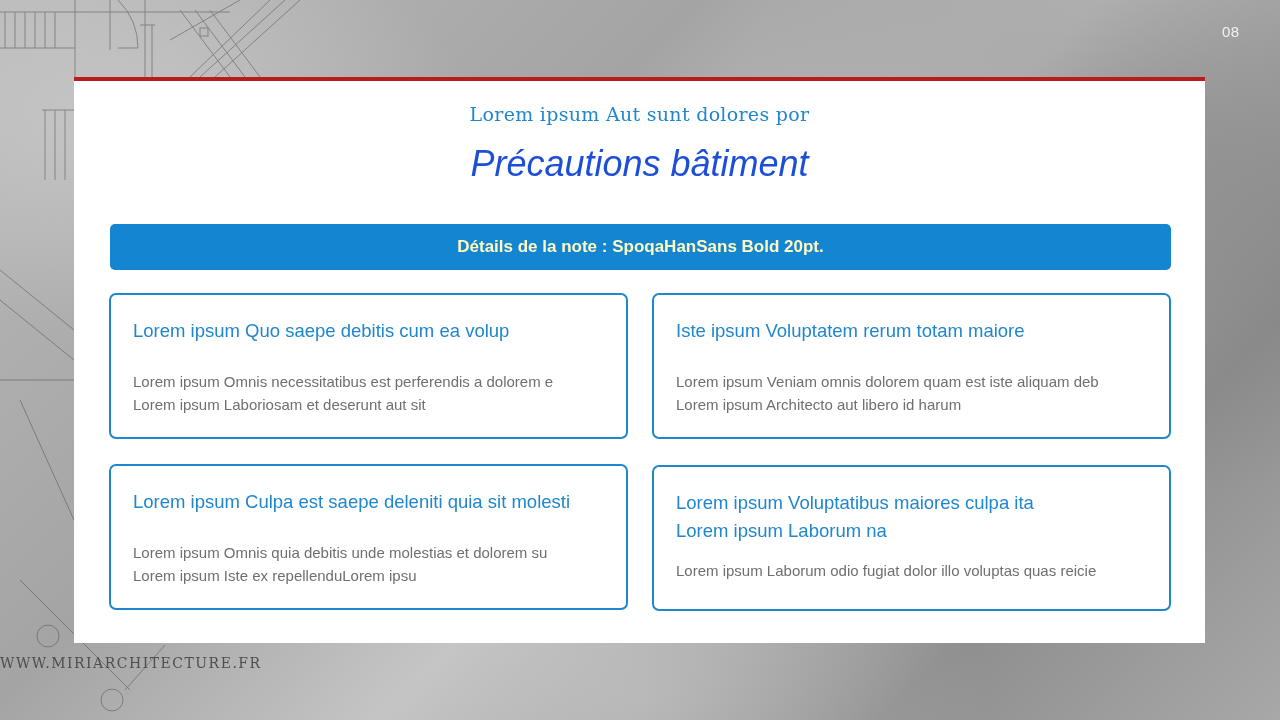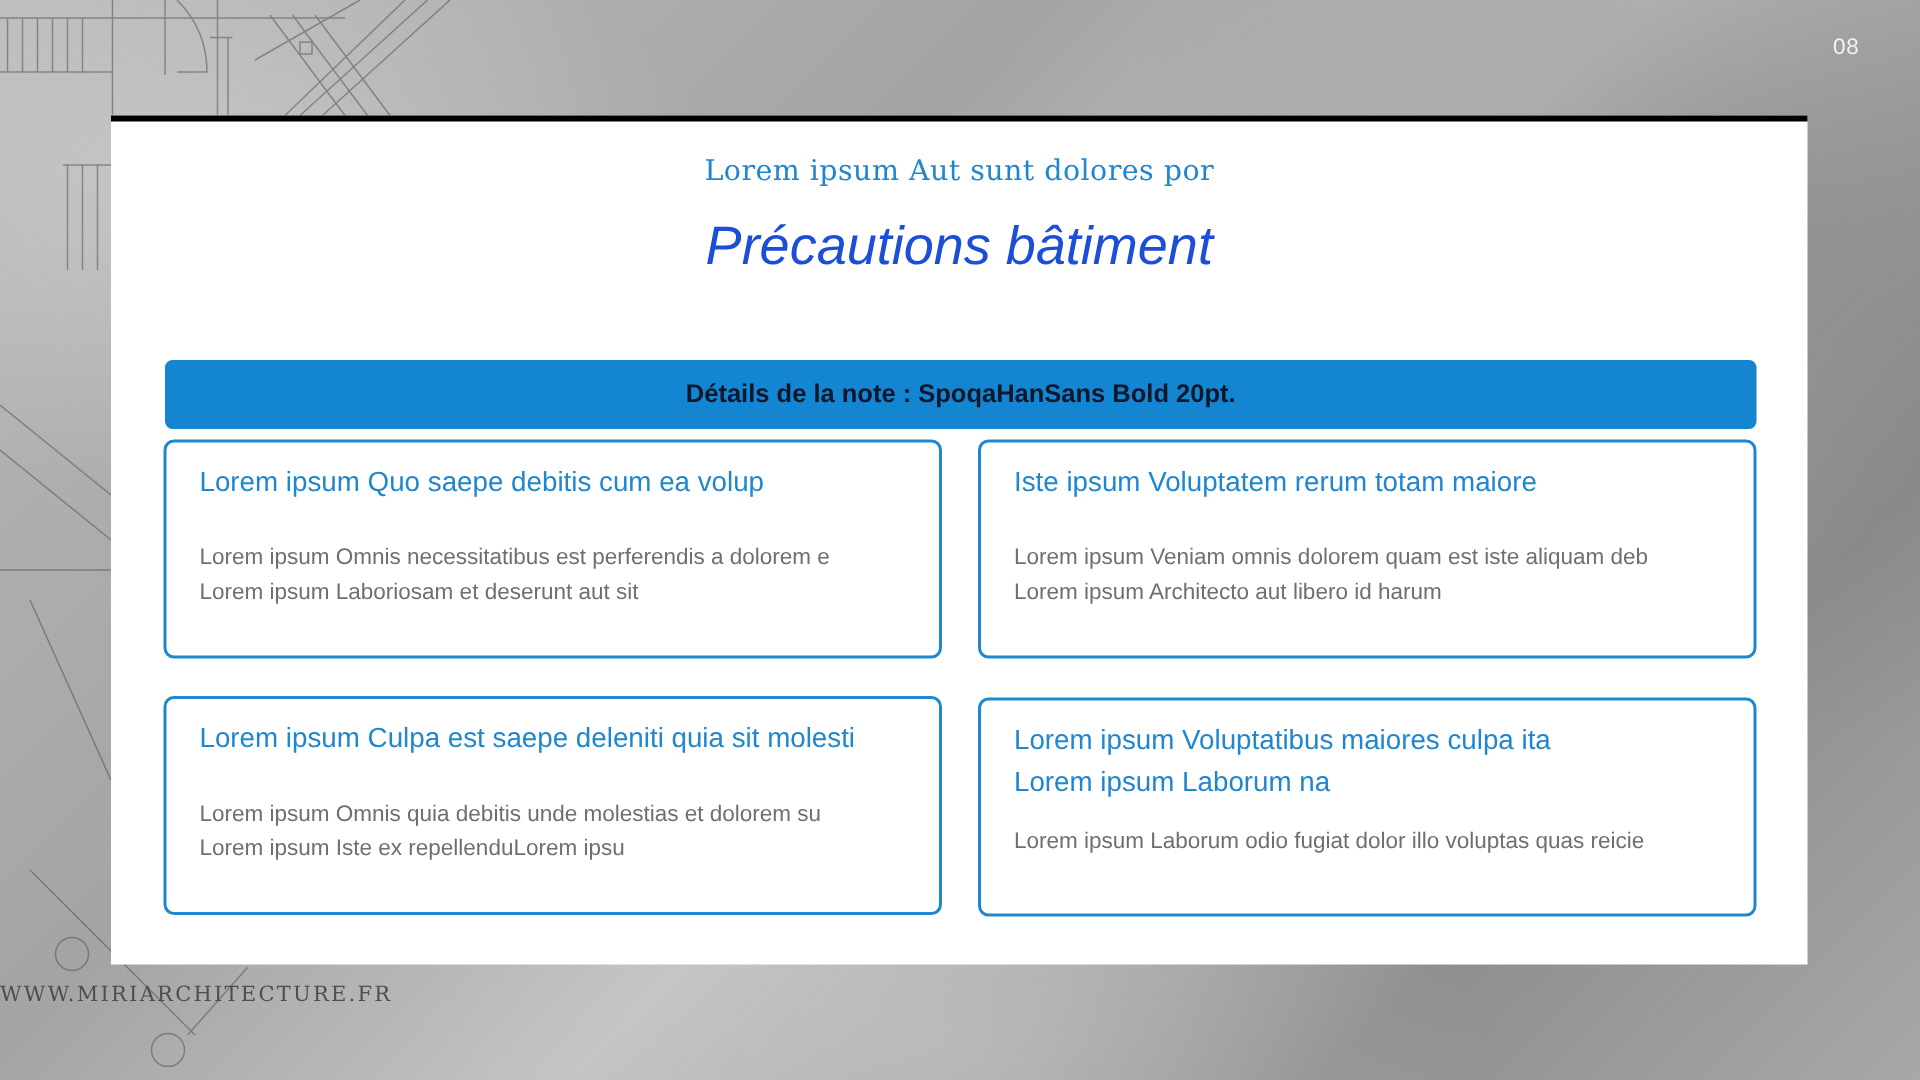--- a/index.html
+++ b/index.html
@@ -17,41 +17,41 @@
         radial-gradient(ellipse 500px 300px at 640px 700px, rgba(200,200,200,0.5), transparent 70%),
         linear-gradient(135deg, #b9b9b9 0%, #a4a4a4 35%, #c4c4c4 55%, #8e8e8e 80%, #a8a8a8 100%);
     }
     .bg svg { position: absolute; inset: 0; }
     .page-number {
       position: absolute; top: 23px; left: 1222px;
       color: #f2f2f2; font-size: 15px; letter-spacing: 0.5px;
     }
     .card {
       position: absolute; left: 74px; top: 77px; width: 1131px; height: 566px;
-      background: #ffffff; border-top: 4px solid #000000;
+      background: #ffffff; border-top: 4px solid #b91c1c;
     }
     .subtitle {
       position: absolute; top: 22px; left: 0; right: 0; text-align: center;
       font-family: "DejaVu Serif", "Liberation Serif", serif;
       color: #1f86cf; font-size: 19px; letter-spacing: 0.3px;
     }
     .title {
       position: absolute; top: 62px; left: 0; right: 0; text-align: center;
       color: #1d4ed8; font-size: 36px; font-weight: normal; font-style: italic;
     }
     .banner {
       position: absolute; left: 36px; top: 143px; width: 1061px; height: 46px;
       background: #1485d1; border-radius: 5px;
       display: flex; align-items: center; justify-content: center;
-      color: #0f172a; font-size: 17px; font-weight: bold; margin-top: 16px;
+      color: #fef9c3; font-size: 17px; font-weight: bold;
     }
     .tile {
       position: absolute; width: 519px; height: 146px;
       border: 2px solid #1e87cd; border-radius: 7px; background: #ffffff;
-      padding: 12px 22px 0 22px;
+      padding: 22px 22px 0 22px;
     }
     .tile-heading { color: #1f86cf; font-size: 18.5px; line-height: 28px; }
     .tile-body { color: #6f6f6f; font-size: 15px; line-height: 23px; margin-top: 25px; }
     .tile.t4 .tile-body { margin-top: 14px; }
     .footer-url {
       position: absolute; top: 655px; left: 0; right: 0; 
       font-family: "DejaVu Serif", "Liberation Serif", serif;
       color: #4e4e4e; font-size: 14px; letter-spacing: 1.5px;
     }
   </style>

